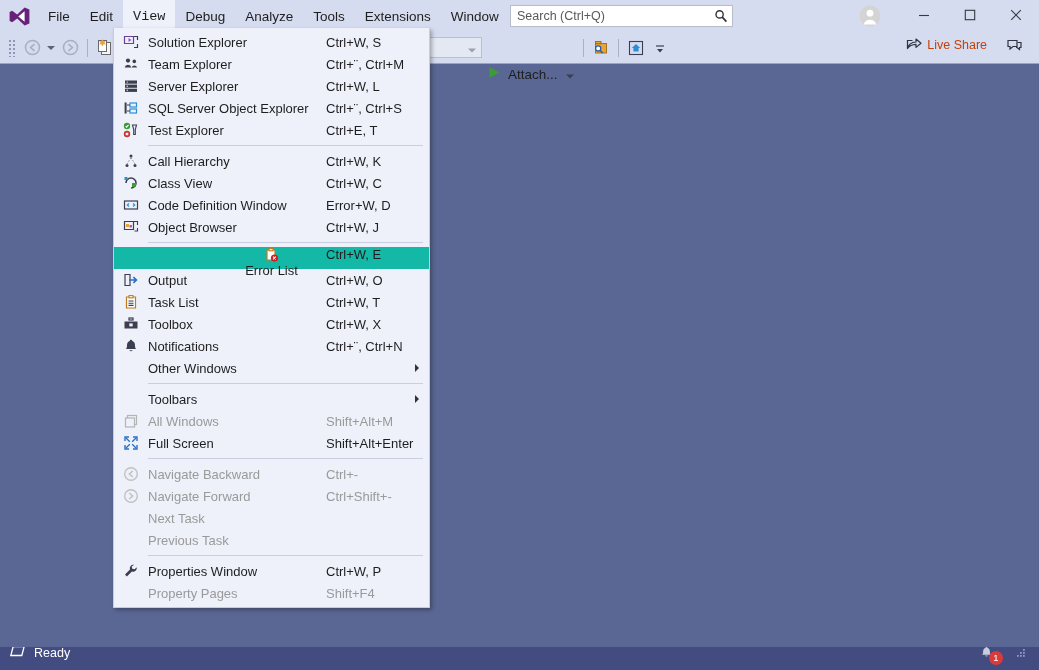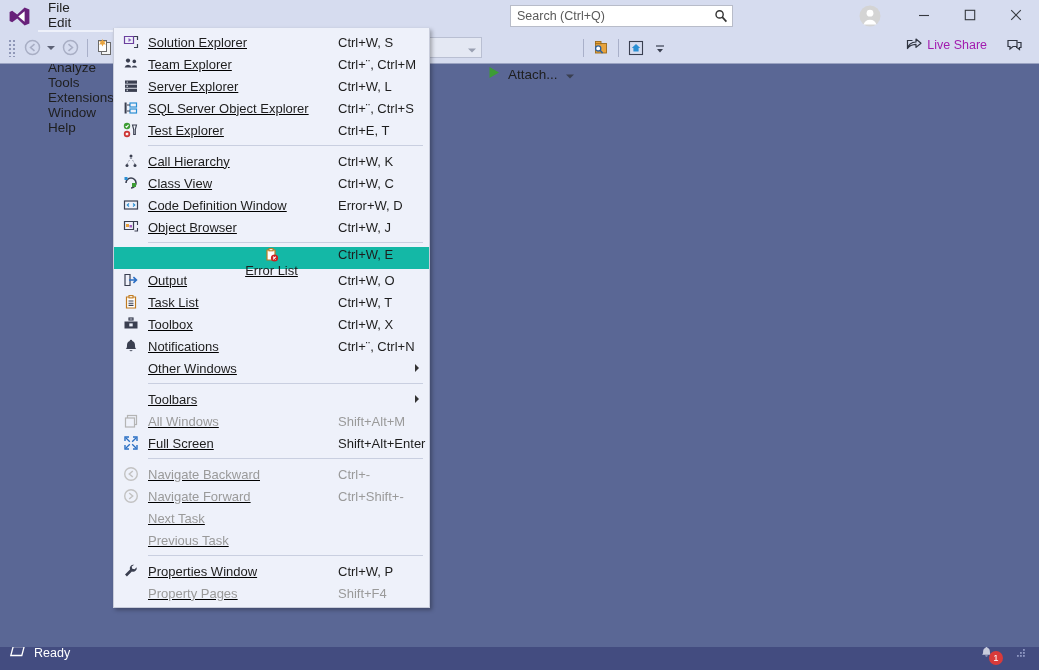--- a/index.html
+++ b/index.html
@@ -20,21 +20,21 @@
     position: absolute; left: 0; top: 0; width: 1039px; height: 32px;
     background: #d6dcef;
     display: flex; align-items: center;
   }
   .vs-logo {
     width: 38px; height: 32px;
     display: flex; align-items: center; justify-content: center;
   }
   .vs-logo svg { display:block; }
 
-  .menubar { display: flex; align-items: stretch; height: 32px; flex-direction: column; }
+  .menubar { display: flex; align-items: stretch; height: 32px; }
   .menubar-item {
     display: flex; align-items: center;
     padding: 0 10px; height: 32px;
     font-size: 13.5px; color: #1e1e1e;
     white-space: nowrap; cursor: default;
   }
   .menubar-item.active {
     background: #eef1fa;
     color: #1e1e1e;
     font-family: Liberation Mono, monospace;
@@ -102,55 +102,54 @@
     margin-left: 2px;
   }
   .tb-attach {
     display: flex; align-items: flex-end; gap: 8px;
     height: 24px; padding: 0 4px 0 6px;
     font-size: 13.5px; color: #1e1e1e; white-space: nowrap; margin-top: 44px;
   }
   .liveshare {
     position: absolute; right: 52px; top: 4px;
     display: flex; align-items: center; gap: 5px;
-    font-size: 12.5px; color: #a21caf; white-space: nowrap;
+    font-size: 12.5px; color: #c2410c; white-space: nowrap;
   }
   .pin-btn { position: absolute; right: 16px; top: 6px; }
 
   
   .menu-panel {
     position: absolute; left: 113px; top: 28px;
     width: 317px;
     background: #eef1fa;
     border: 1px solid #c8ccda;
     border-top: none;
     padding: 3px 0 3px 0;
     box-shadow: 2px 2px 4px rgba(0,0,0,0.30);
     z-index: 40;
-    text-decoration: underline;
   }
   .mi {
     position: relative;
     display: flex; align-items: center;
     height: 22px;
     font-size: 13px; color: #1e1e1e;
     cursor: default;
   }
   .mi.highlight { background: #14b8a6; flex-direction: column; }
   .mi.disabled .mi-label,
   .mi.disabled .mi-shortcut { color: #9a9a9a; }
   .mi-icon {
     width: 34px; min-width: 34px; height: 22px;
     display: flex; align-items: center; justify-content: center;
   }
   .mi-label { flex: 1; white-space: nowrap; }
   .mi-shortcut {
     color: #1e1e1e; font-size: 13px;
     white-space: nowrap;
-    position: absolute; left: 212px; margin-left: 12px;
+    position: absolute; left: 212px;
   }
   .mi-arrow {
     position: absolute; right: 10px;
     width: 0; height: 0;
     border-left: 4px solid #333;
     border-top: 4px solid transparent;
     border-bottom: 4px solid transparent;
   }
   .mi-sep {
     height: 1px; background: #c9cfe0;

